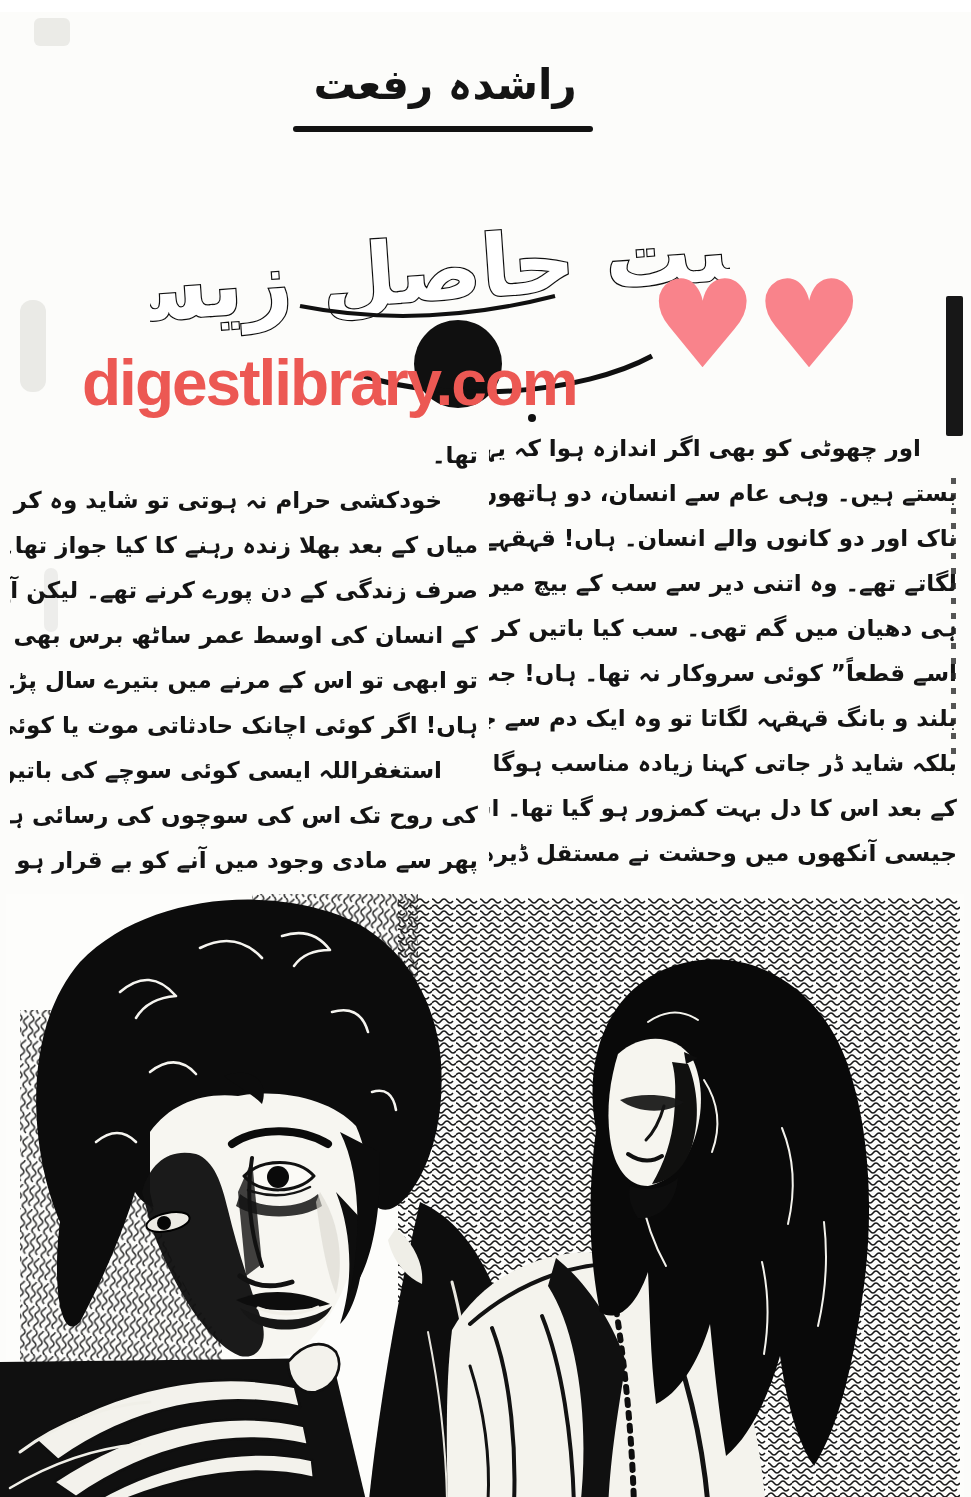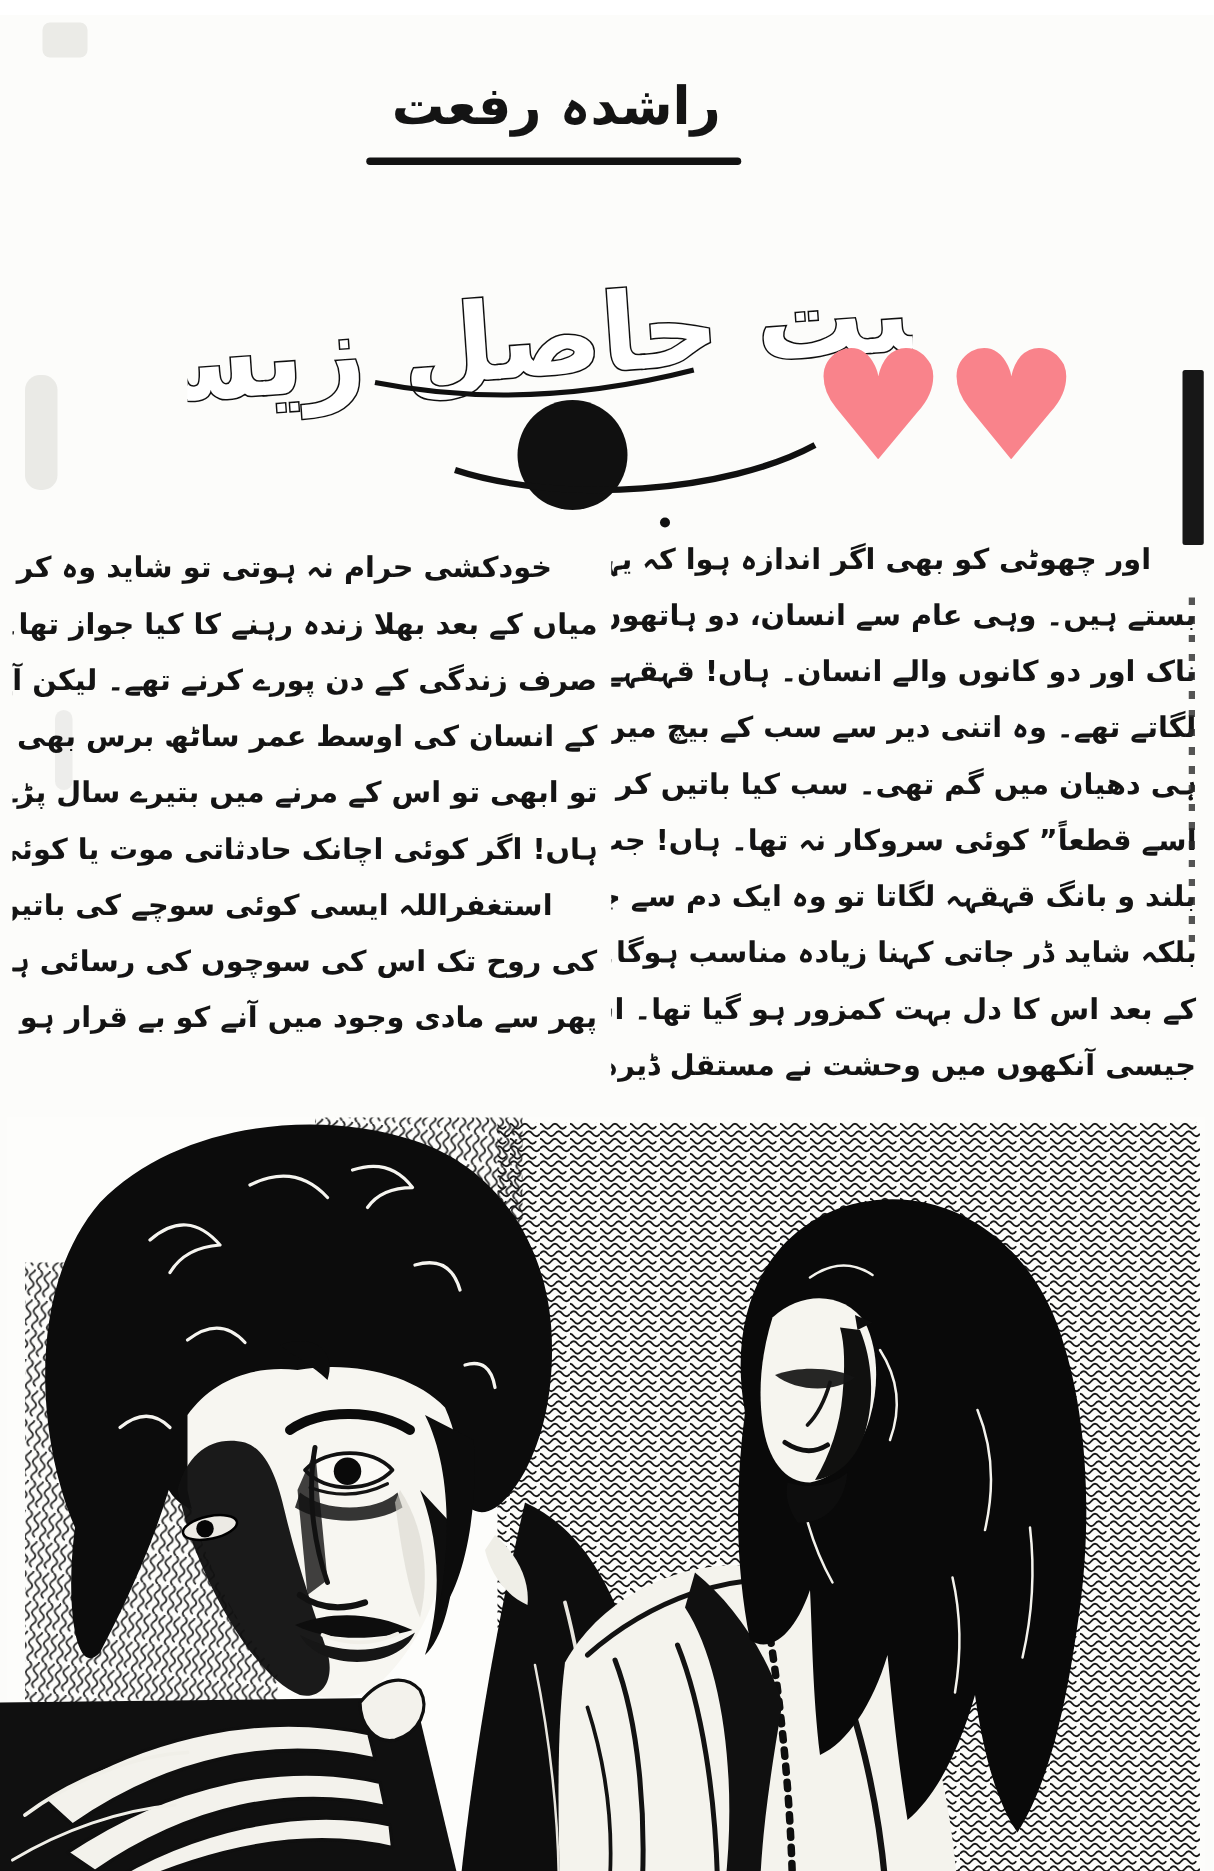--- a/index.html
+++ b/index.html
@@ -70,39 +70,41 @@
       <text x="290" y="150" text-anchor="middle" font-size="86" font-weight="bold" direction="rtl" fill="#ffffff" stroke="#101010" stroke-width="2.4" paint-order="stroke" font-family="DejaVu Sans, sans-serif">محبت حاصل زیست</text>
     </g>
     <g>
       <path d="M150,156 Q272,180 405,146" fill="none" stroke="#101010" stroke-width="4"></path>
       <circle cx="308" cy="214" r="44" fill="#101010"></circle>
       <path d="M214,226 C300,254 432,244 502,206" fill="none" stroke="#101010" stroke-width="5"></path>
       <circle cx="382" cy="268" r="4" fill="#101010"></circle>
     </g>
   </svg>
 
+  <div class="watermark">digestlibrary.com</div>
   <div class="hearts">
     <span>♥</span>
     <span>♥</span>
   </div>
 
   <div class="col col-right">
     <div class="uline indent">اور چھوٹی کو بھی اگر اندازہ ہوا کہ یہاں بھی انسان</div>
     <div class="uline">بستے ہیں۔ وہی عام سے انسان، دو ہاتھوں، دو پاؤں ایک</div>
     <div class="uline">ناک اور دو کانوں والے انسان۔ ہاں! قہقہے سب جناتی</div>
     <div class="uline">لگاتے تھے۔ وہ اتنی دیر سے سب کے بیچ میں بیٹھی اپنے</div>
     <div class="uline">ہی دھیان میں گم تھی۔ سب کیا باتیں کر رہے تھے۔</div>
     <div class="uline">اسے قطعاً” کوئی سروکار نہ تھا۔ ہاں! جب اچانک کوئی</div>
     <div class="uline">بلند و بانگ قہقہہ لگاتا تو وہ ایک دم سے چونک جاتی</div>
     <div class="uline">بلکہ شاید ڈر جاتی کہنا زیادہ مناسب ہوگا۔ ابا میاں</div>
     <div class="uline">کے بعد اس کا دل بہت کمزور ہو گیا تھا۔ اس کی ہرنی</div>
     <div class="uline">جیسی آنکھوں میں وحشت نے مستقل ڈیرہ ڈال لیا</div>
   </div>
 
   <div class="col col-left">
+    <div class="uline short">تھا۔</div>
     <div class="uline indent">خودکشی حرام نہ ہوتی تو شاید وہ کر چکی ہوتی، ورنہ ابا</div>
     <div class="uline">میاں کے بعد بھلا زندہ رہنے کا کیا جواز تھا۔ اب تو</div>
     <div class="uline">صرف زندگی کے دن پورے کرنے تھے۔ لیکن آج</div>
     <div class="uline">کے انسان کی اوسط عمر ساٹھ برس بھی فرض کر لی جائے</div>
     <div class="uline">تو ابھی تو اس کے مرنے میں بتیرے سال پڑے تھے</div>
     <div class="uline">ہاں! اگر کوئی اچانک حادثاتی موت یا کوئی ـــ</div>
     <div class="uline indent">استغفراللہ ایسی کوئی سوچے کی باتیں تھیں۔ ابا میاں</div>
     <div class="uline">کی روح تک اس کی سوچوں کی رسائی ہو جاتی۔ تب</div>
     <div class="uline">پھر سے مادی وجود میں آنے کو بے قرار ہو جاتی، ناک</div>
   </div>

